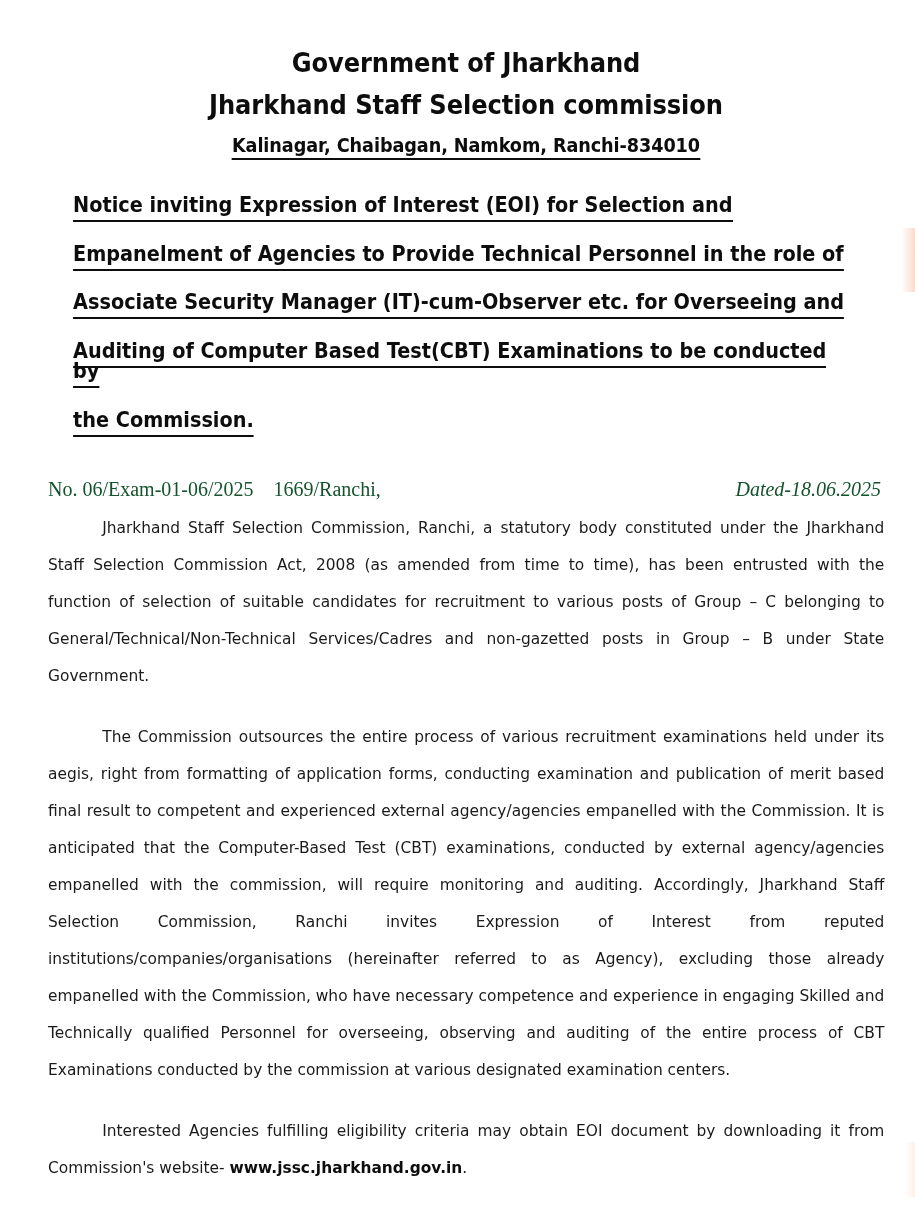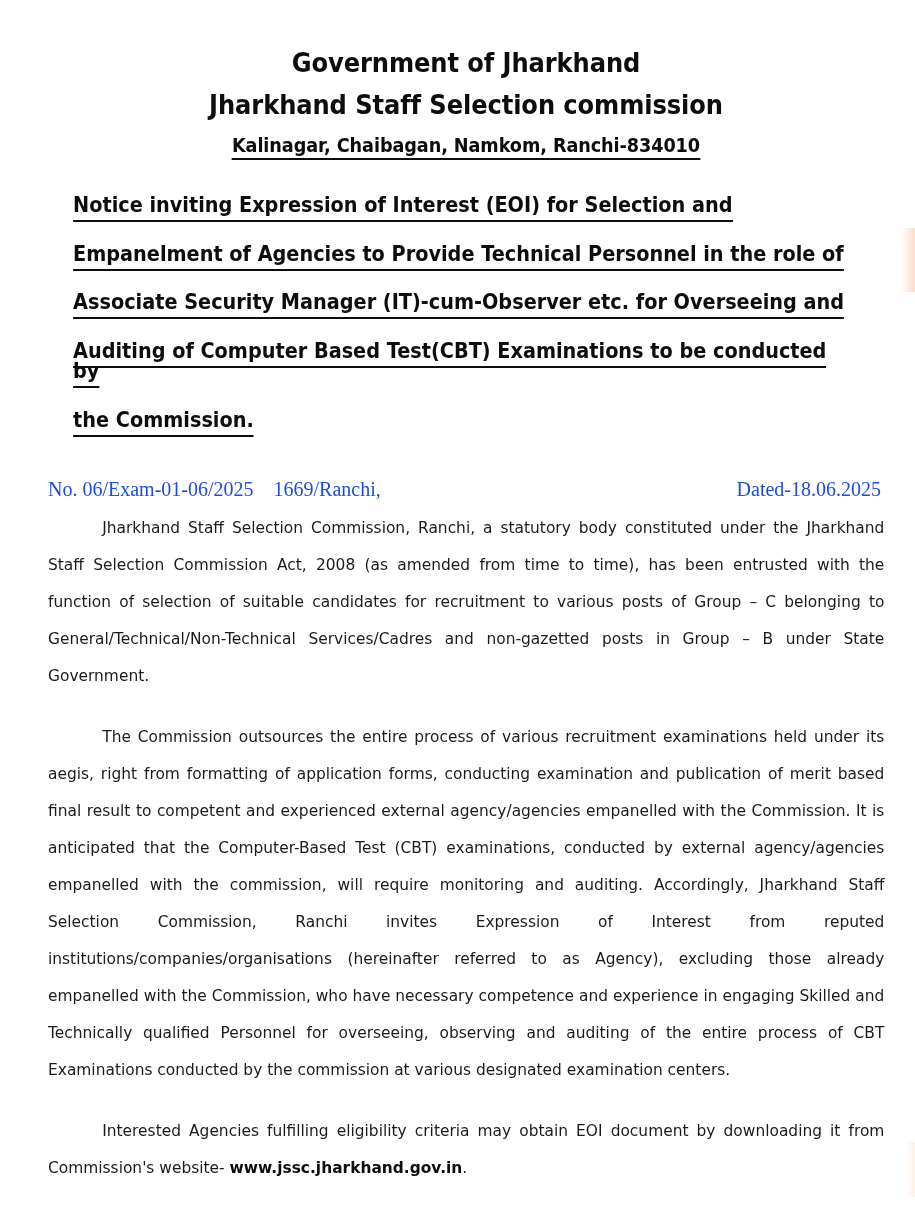--- a/index.html
+++ b/index.html
@@ -93,27 +93,27 @@
     padding-bottom: 3px;
   }
 
   
   .refrow {
     display: flex;
     justify-content: space-between;
     align-items: baseline;
     font-family: "Liberation Serif", serif;
     font-size: 20px;
-    color: #1d4ed8;
+    color: #14532d;
     padding-top: 20px;
     padding-right: 3px;
     gap: 38px;
   }
   .ref-left { white-space: pre; }
-  .ref-right { white-space: nowrap; }
+  .ref-right { white-space: nowrap; font-style: italic; }
 
   
   .para {
     font-family: "DejaVu Sans", sans-serif;
     font-size: 16.5px;
     line-height: 37px;
     color: #1a1a1a;
     text-align: justify;
     text-justify: inter-word;
     transform: scaleX(0.935);

